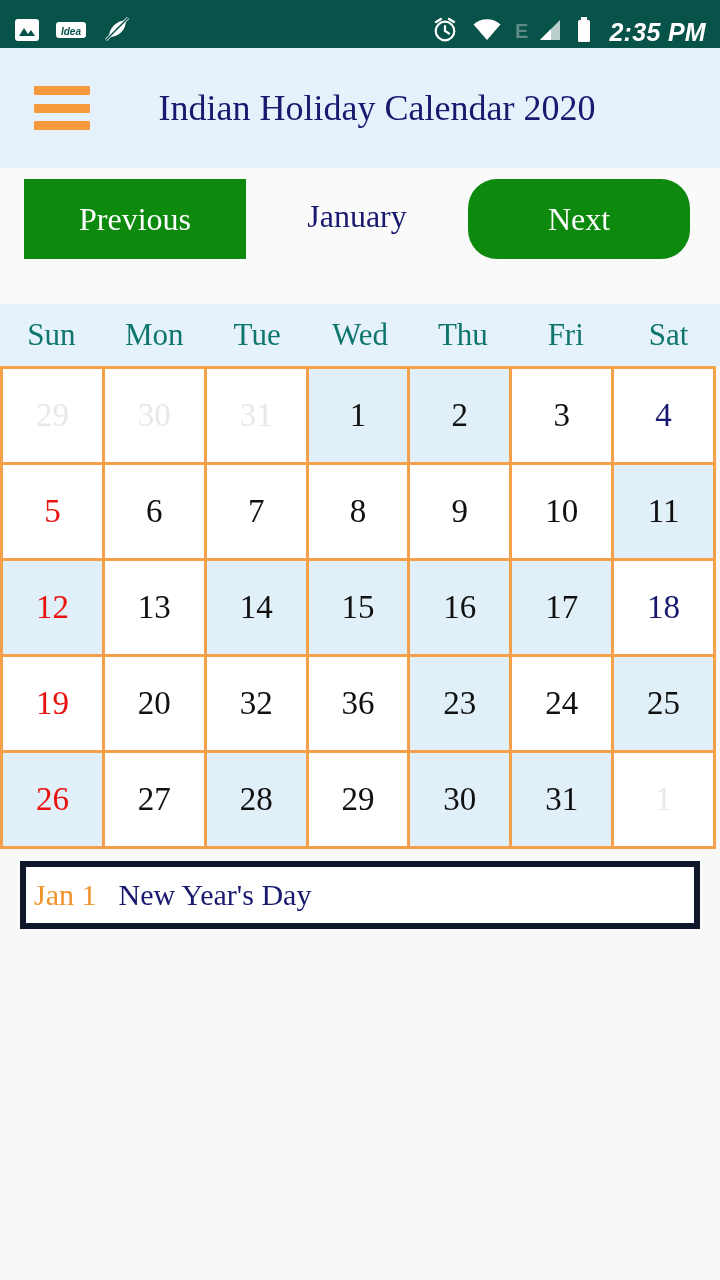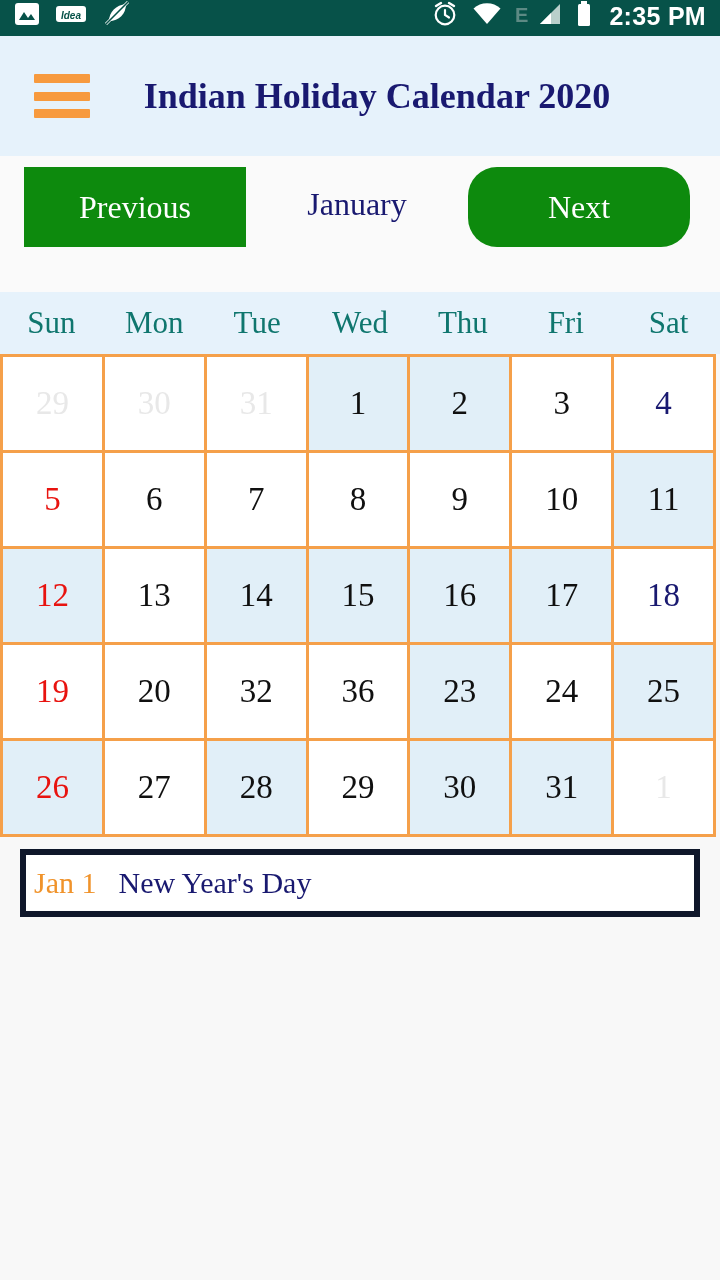--- a/index.html
+++ b/index.html
@@ -10,24 +10,24 @@
     overflow: hidden;
   }
 
   body {
     font-family: "Liberation Serif", "DejaVu Serif", serif;
     background: #f8f8f8;
   }
 
   
   #status-bar {
-    height: 36px;
+    height: 48px;
     background: #075249;
     display: flex;
-    align-items: flex-start;
+    align-items: flex-end;
     padding: 0 14px;
     color: #ffffff;
   }
   .status-left {
     display: flex;
     align-items: center;
     gap: 16px;
   }
   .status-right {
     margin-left: auto;
@@ -36,39 +36,39 @@
     gap: 13px;
   }
   .sb-icon { display: block; }
   #status-clock {
     font-family: "Liberation Sans", sans-serif;
     font-size: 25px;
     font-weight: 700;
     letter-spacing: 0.3px;
     color: #ffffff;
     margin-left: 4px;
+    font-style: italic;
   }
   #network-type-label {
     font-family: "Liberation Sans", sans-serif;
     font-size: 20px;
     font-weight: 700;
     color: #5d8a84;
     align-self: flex-start;
     margin-top: 4px;
     margin-right: -4px;
   }
 
   
   #app-header {
     height: 120px;
     background: #e6f2fb;
     display: flex;
     align-items: center;
     padding-left: 34px;
-    font-weight: bold;
   }
   #menu-button {
     width: 56px;
     height: 44px;
     display: flex;
     flex-direction: column;
     justify-content: space-between;
     cursor: pointer;
     flex: none;
   }

